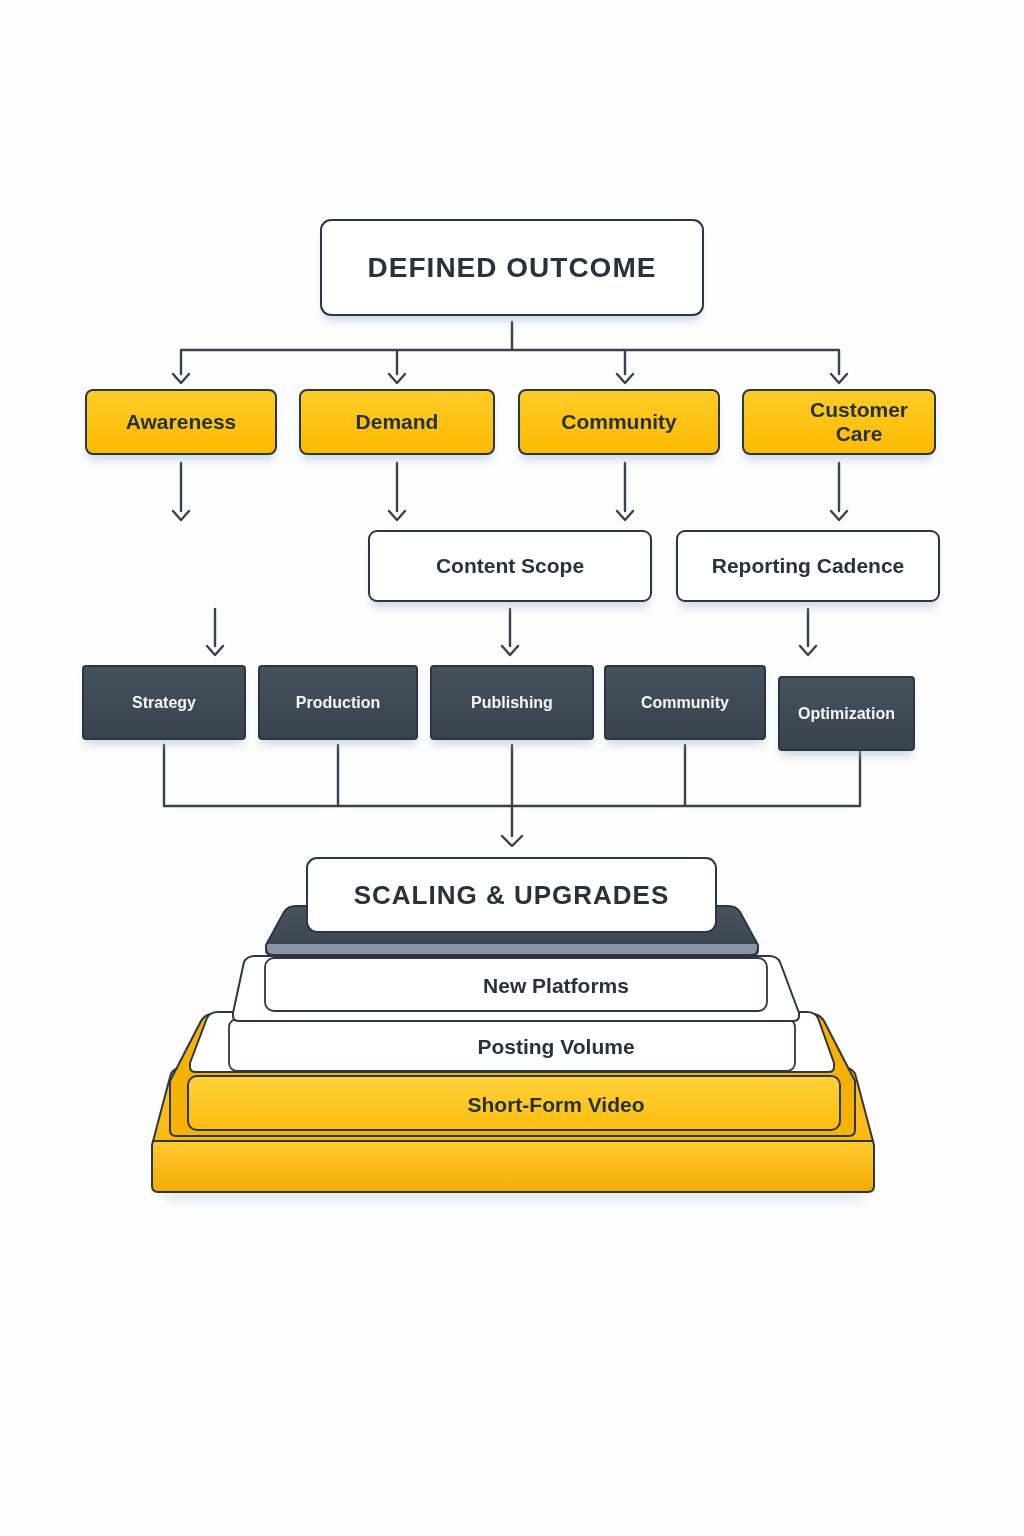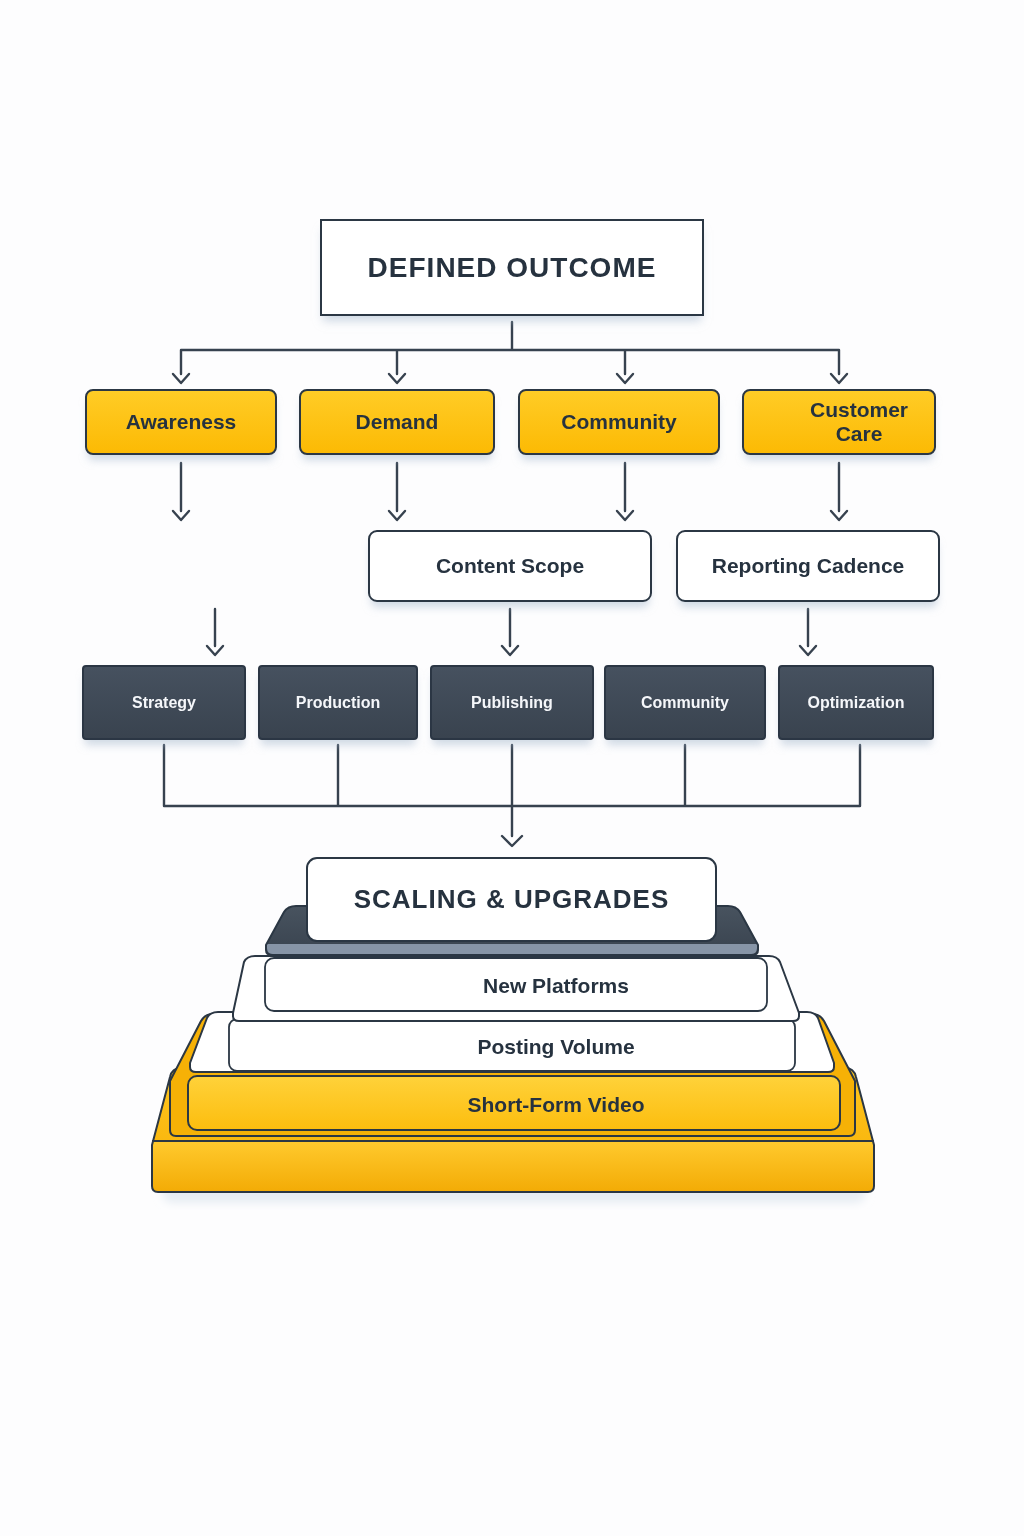--- a/index.html
+++ b/index.html
@@ -11,24 +11,24 @@
   svg.layer{position:absolute;left:0;top:0;width:1024px;height:1536px;}
   .box{
     position:absolute;display:flex;align-items:center;justify-content:center;
     box-sizing:border-box;border:2px solid #2b3744;border-radius:9px;
     font-weight:bold;color:#26323f;text-align:center;
     box-shadow:0 8px 9px -3px rgba(170,188,208,0.55);
     background:#ffffff;
   }
   .box.outcome{
     left:320px;top:219px;width:384px;height:97px;
-    border-width:2.5px;border-radius:0;font-size:28px;letter-spacing:1px;
+    border-width:2.5px;border-radius:11px;font-size:28px;letter-spacing:1px;
   }
   .box.scaling{
-    left:306px;top:857px;width:411px;height:85px;
+    left:306px;top:857px;width:411px;height:76px;
     border-width:2.5px;border-radius:11px;font-size:26px;letter-spacing:1px;
     box-shadow:none;z-index:4;
   }
   .box.pillar{
     top:389px;height:66px;font-size:21px;
     background:linear-gradient(180deg,#ffcc26 0%,#fcba04 100%);
     border-radius:8px;
   }
   .pillar-0{left:85px;width:192px;}
   .pillar-1{left:299px;width:196px;text-align:center;}
@@ -40,21 +40,21 @@
   .plan-2{left:676px;width:264px;}
   .box.work{
     top:665px;height:75px;font-size:16px;color:#f5f7fa;
     background:linear-gradient(180deg,#46515f 0%,#39434f 100%);
     border-color:#2b3644;border-radius:4px;
   }
   .work-0{left:82px;width:164px;}
   .work-1{left:258px;width:160px;}
   .work-2{left:430px;width:164px;}
   .work-3{left:604px;width:162px;}
-  .work-4{left:778px;width:156px;}
+  .work-4{left:778px;width:137px;margin-top:11px;}
   .tier-label{
     position:absolute;left:0;width:1024px;height:30px;z-index:3;
     display:flex;align-items:center;justify-content:center;
     font-weight:bold;font-size:21px;color:#26323f;pointer-events:none;padding-left:44px;
   }
   .tl-0{top:971px;}
   .tl-1{top:1032px;}
   .tl-2{top:1090px;}
   .tl-3{top:1152px;}
   .ln{stroke:#37424f;stroke-width:2.4;fill:none;stroke-linecap:round;stroke-linejoin:round;}

